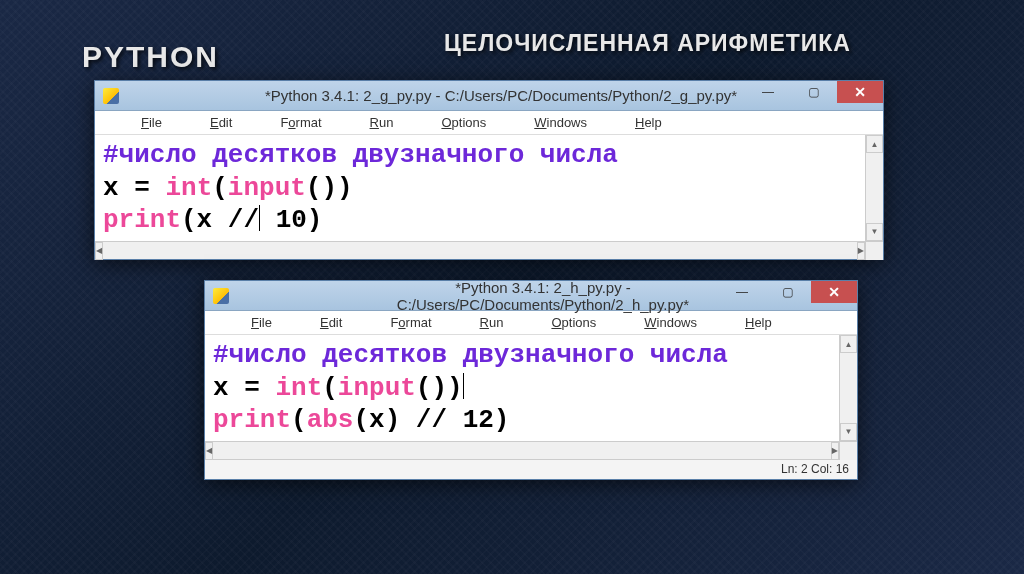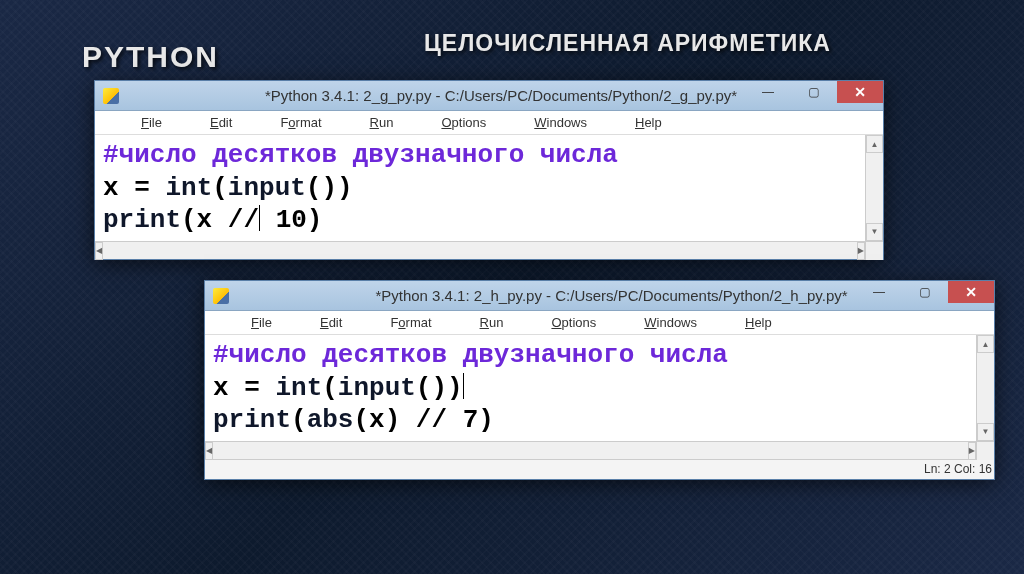--- a/index.html
+++ b/index.html
@@ -21,35 +21,35 @@
       left: 82px;
       color: #e8e8e8;
       font-size: 30px;
       font-weight: bold;
       letter-spacing: 2px;
       text-shadow: 2px 2px 4px rgba(0,0,0,0.8);
     }
     .slide-title-right {
       position: absolute;
       top: 30px;
-      left: 424px;
+      left: 444px;
       color: #e8e8e8;
       font-size: 23px;
       font-weight: bold;
       letter-spacing: 1px;
       text-shadow: 2px 2px 4px rgba(0,0,0,0.8);
     }
     .window {
       position: absolute;
       background: #fff;
       box-shadow: 0 4px 20px rgba(0,0,0,0.6);
       border: 1px solid #5a7fa8;
     }
     .window-1 { top: 80px; left: 94px; width: 790px; }
-    .window-2 { top: 280px; left: 204px; width: 791px; }
+    .window-2 { top: 280px; left: 204px; width: 654px; }
     .titlebar {
       height: 30px;
       background: linear-gradient(to bottom, #bfd4ea 0%, #a8c4df 100%);
       display: flex;
       align-items: center;
       position: relative;
       border-bottom: 1px solid #8aa6c2;
     }
     .titlebar-icon {
       width: 16px;
@@ -145,27 +145,27 @@
     }
     .scroll-track-h { flex: 1; background: #f0f0f0; }
     .scroll-corner { width: 18px; height: 18px; background: #f0f0f0; border-left: 1px solid #ccc; }
     .statusbar {
       height: 20px;
       background: #f4f4f4;
       border-top: 1px solid #ccc;
       display: flex;
       justify-content: flex-end;
       align-items: center;
-      padding-right: 2px;
+      padding-right: 8px;
       font-size: 12px;
       color: #333;
     }
     .c-comment { color: #6d28d9; }
     .c-keyword { color: #000; }
-    .c-builtin { color: #0f172a; }
+    .c-builtin { color: #ec4899; }
     .c-paren { color: #000; }
     .cursor {
       display: inline-block;
       width: 1px;
       height: 1em;
       background: #000;
       vertical-align: text-top;
       margin: 0;
     }
   </style>
@@ -227,21 +227,21 @@
     <span class="menu-item"><u>E</u>dit</span>
     <span class="menu-item">F<u>o</u>rmat</span>
     <span class="menu-item"><u>R</u>un</span>
     <span class="menu-item"><u>O</u>ptions</span>
     <span class="menu-item"><u>W</u>indows</span>
     <span class="menu-item"><u>H</u>elp</span>
   </div>
   <div class="editor">
     <div class="code-area"><span class="c-comment">#число десятков двузначного числа</span>
 <span class="c-keyword">x = </span><span class="c-builtin">int</span><span class="c-paren">(</span><span class="c-builtin">input</span><span class="c-paren">())</span><span class="cursor"></span>
-<span class="c-builtin">print</span><span class="c-paren">(</span><span class="c-builtin">abs</span><span class="c-keyword">(x) // 7)</span></div>
+<span class="c-builtin">print</span><span class="c-paren">(</span><span class="c-builtin">abs</span><span class="c-keyword">(x) // 12)</span></div>
     <div class="scrollbar-v">
       <div class="scroll-arrow">▲</div>
       <div class="scroll-track-v"></div>
       <div class="scroll-arrow">▼</div>
     </div>
   </div>
   <div class="scrollbar-h">
     <div class="scroll-arrow">◀</div>
     <div class="scroll-track-h"></div>
     <div class="scroll-arrow">▶</div>

